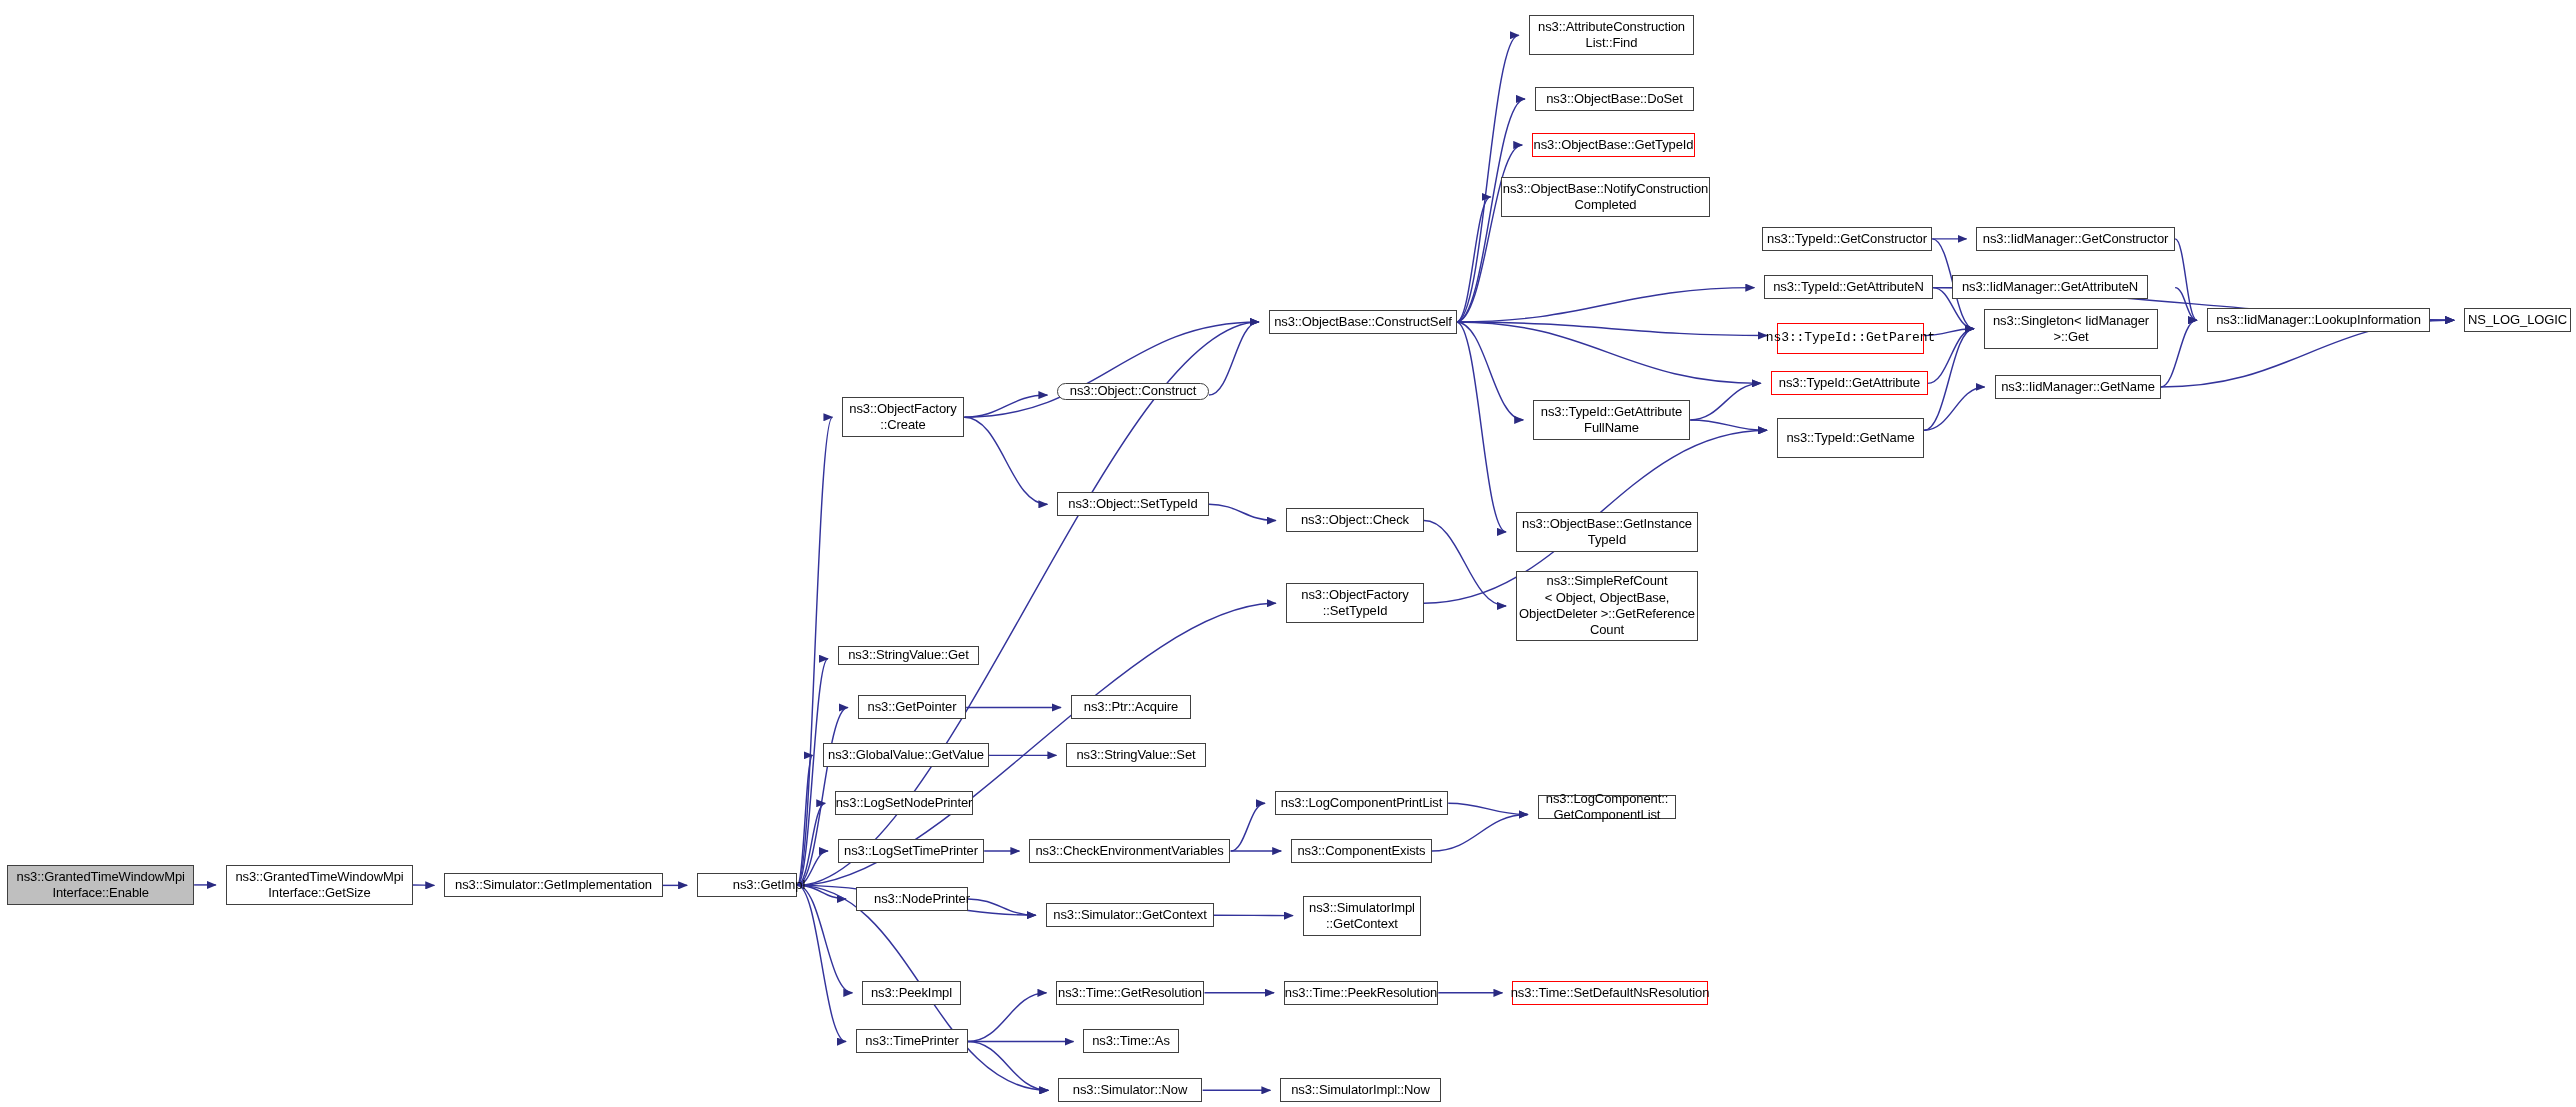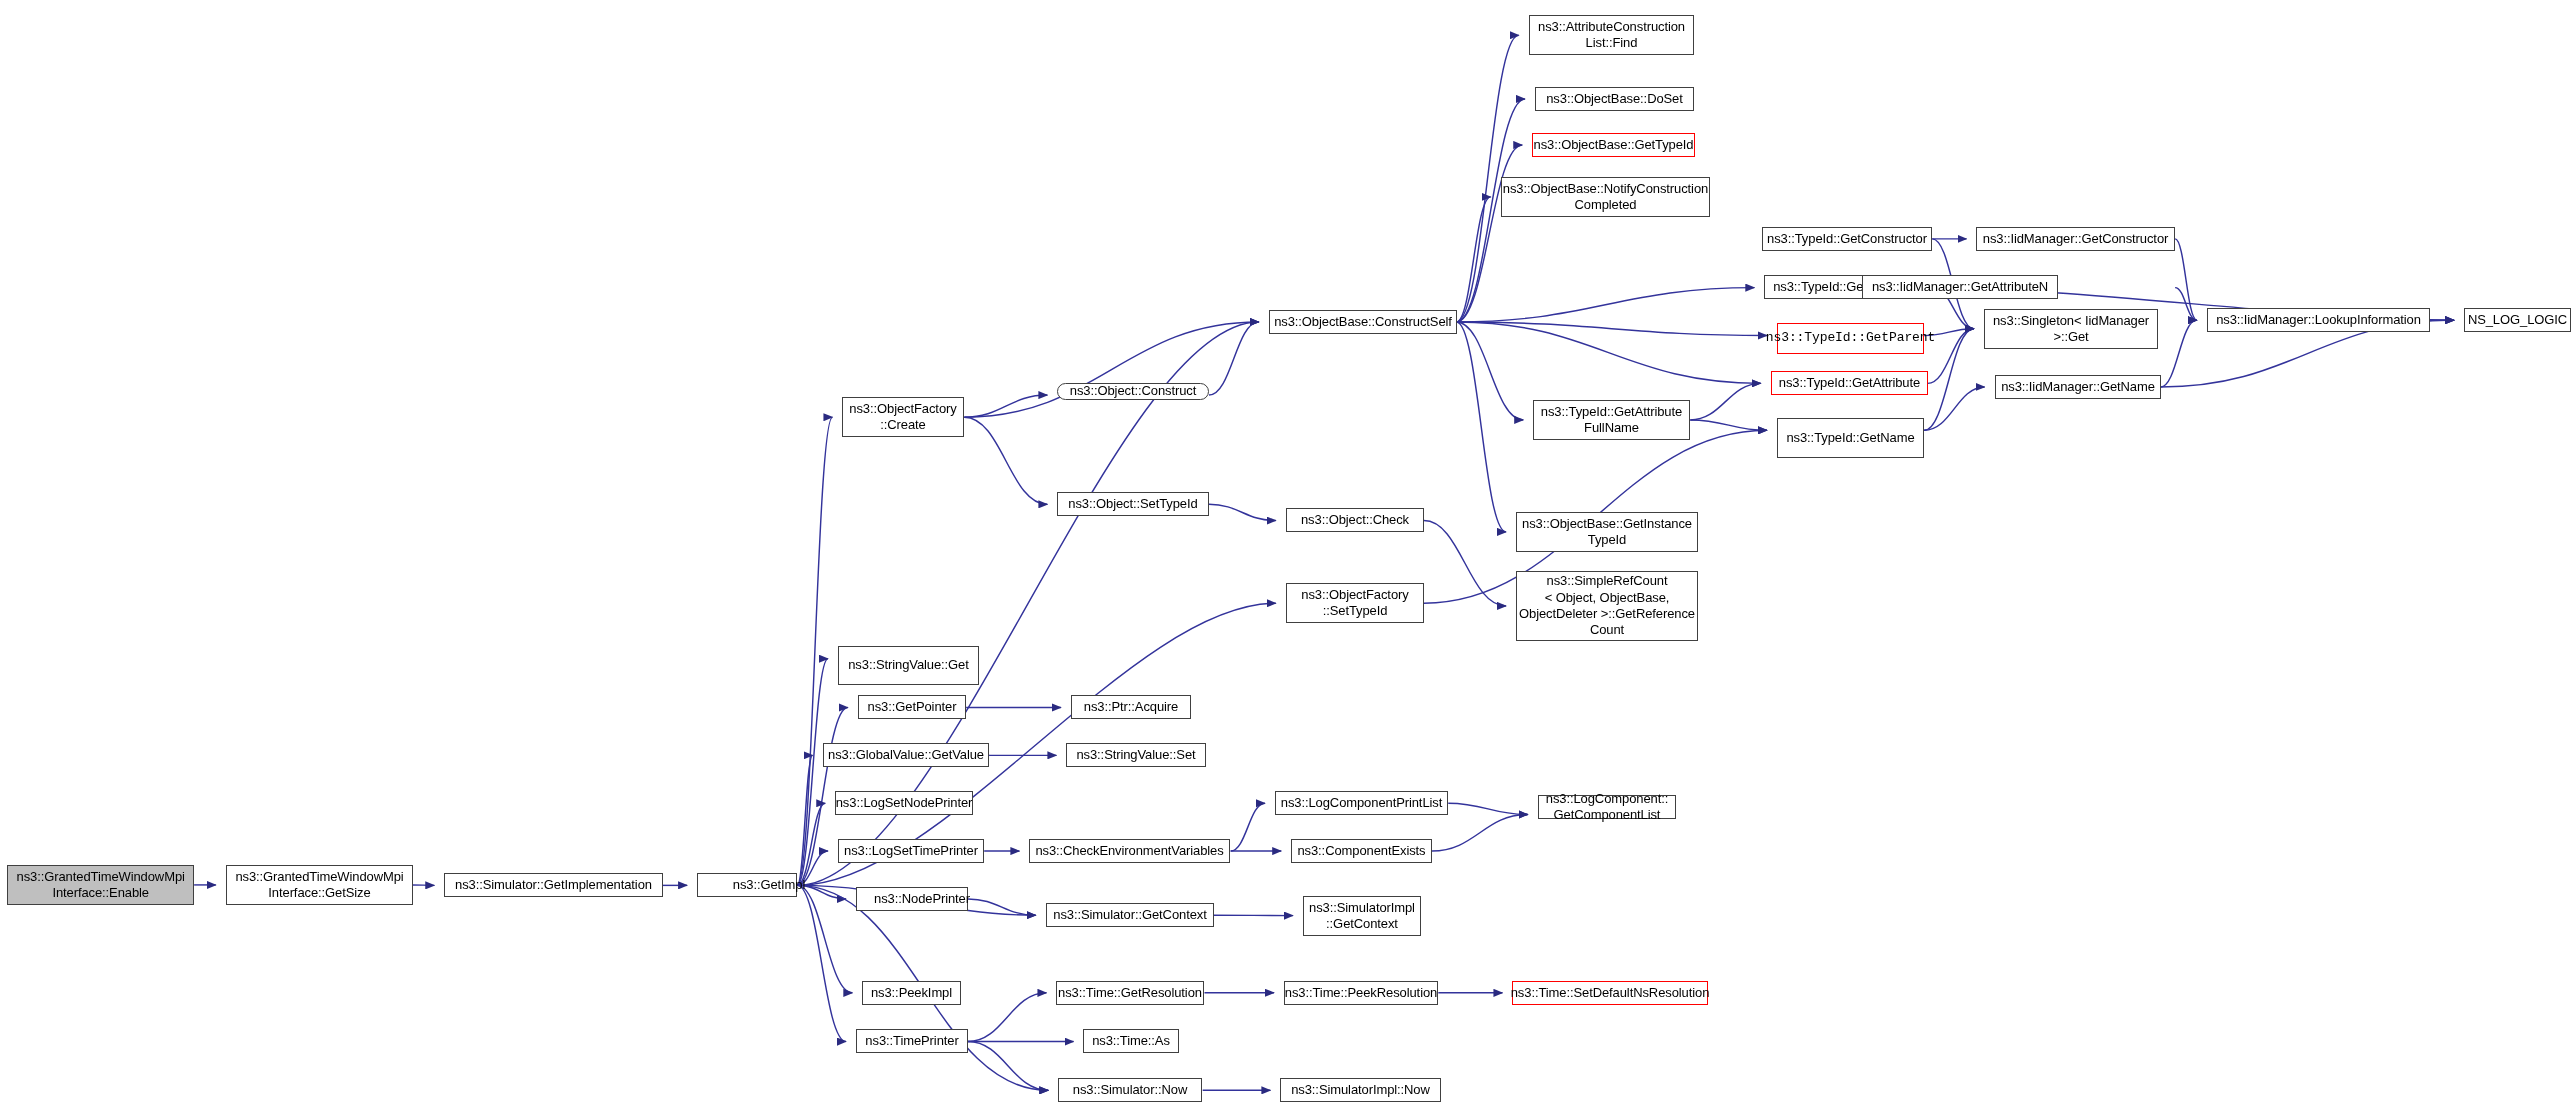--- a/index.html
+++ b/index.html
@@ -136,27 +136,27 @@
       <div class="node" style="left: 1516px; top: 571px; width: 182px; height: 70px;">ns3::SimpleRefCount
 &lt; Object, ObjectBase,
 ObjectDeleter &gt;::GetReference
 Count</div>
       <div class="node" style="left: 1762px; top: 227px; width: 170px; height: 24.4px;">ns3::TypeId::GetConstructor</div>
       <div class="node" style="left: 1764px; top: 275px; width: 169px; height: 24.4px;">ns3::TypeId::GetAttributeN</div>
       <div class="node red" style="left: 1777px; top: 323px; width: 147px; height: 31px; font-family: Liberation Mono, monospace;">ns3::TypeId::GetParent</div>
       <div class="node red" style="left: 1771px; top: 371px; width: 157px; height: 24.4px;">ns3::TypeId::GetAttribute</div>
       <div class="node" style="left: 1777px; top: 418px; width: 147px; height: 40px;">ns3::TypeId::GetName</div>
       <div class="node" style="left: 1976px; top: 227px; width: 199px; height: 24.4px;">ns3::IidManager::GetConstructor</div>
-      <div class="node" style="left: 1862px; top: 275px; width: 196px; height: 24.4px;">ns3::IidManager::GetAttributeN</div>
+      <div class="node" style="left: 1952px; top: 275px; width: 196px; height: 24.4px;">ns3::IidManager::GetAttributeN</div>
       <div class="node" style="left: 1984px; top: 309px; width: 174px; height: 40px;">ns3::Singleton&lt; IidManager
 &gt;::Get</div>
       <div class="node" style="left: 1995px; top: 375px; width: 166px; height: 24.4px;">ns3::IidManager::GetName</div>
       <div class="node" style="left: 2207px; top: 308px; width: 223px; height: 24.4px;">ns3::IidManager::LookupInformation</div>
       <div class="node" style="left: 2464px; top: 308px; width: 107px; height: 24.4px;">NS_LOG_LOGIC</div>
-      <div class="node" style="left: 838px; top: 646px; width: 141px; height: 39px;">ns3::StringValue::Get</div>
+      <div class="node" style="left: 838px; top: 646px; width: 141px; height: 19px;">ns3::StringValue::Get</div>
       <div class="node" style="left: 858px; top: 695px; width: 108px; height: 24.4px;">ns3::GetPointer</div>
       <div class="node" style="left: 1071px; top: 695px; width: 120px; height: 24.4px;">ns3::Ptr::Acquire</div>
       <div class="node" style="left: 823px; top: 743px; width: 166px; height: 24.4px;">ns3::GlobalValue::GetValue</div>
       <div class="node" style="left: 1066px; top: 743px; width: 140px; height: 24.4px;">ns3::StringValue::Set</div>
       <div class="node" style="left: 835px; top: 791px; width: 138px; height: 24.4px;">ns3::LogSetNodePrinter</div>
       <div class="node" style="left: 838px; top: 839px; width: 146px; height: 24.4px;">ns3::LogSetTimePrinter</div>
       <div class="node" style="left: 1029px; top: 839px; width: 201px; height: 24.4px;">ns3::CheckEnvironmentVariables</div>
       <div class="node" style="left: 1275px; top: 791px; width: 173px; height: 24.4px;">ns3::LogComponentPrintList</div>
       <div class="node" style="left: 1291px; top: 839px; width: 141px; height: 24.4px;">ns3::ComponentExists</div>
       <div class="node" style="left: 1538px; top: 795px; width: 138px; height: 24px;">ns3::LogComponent::

